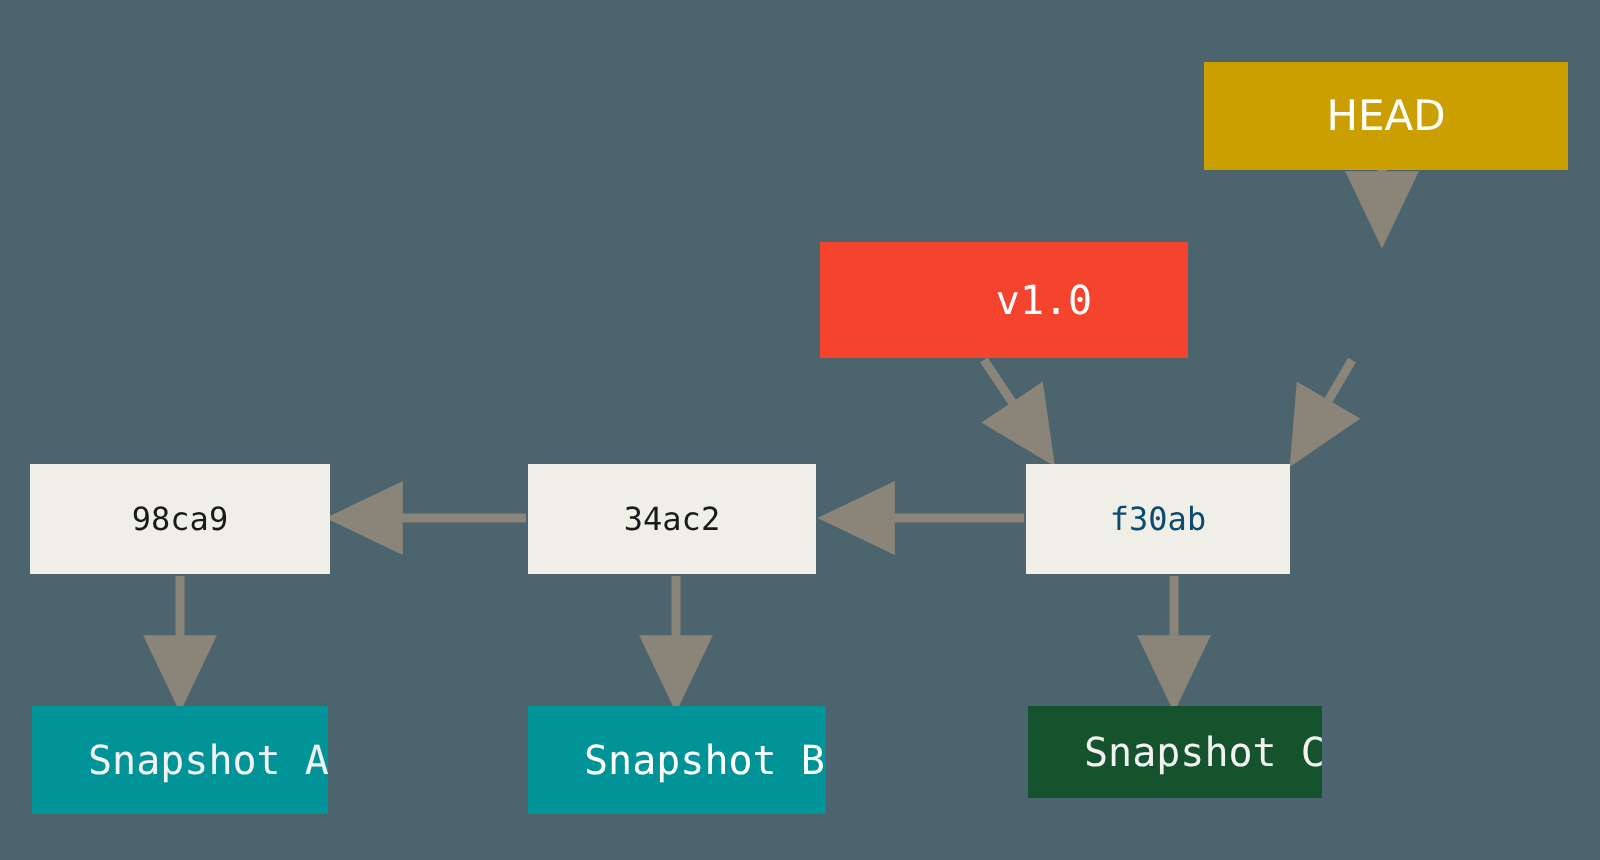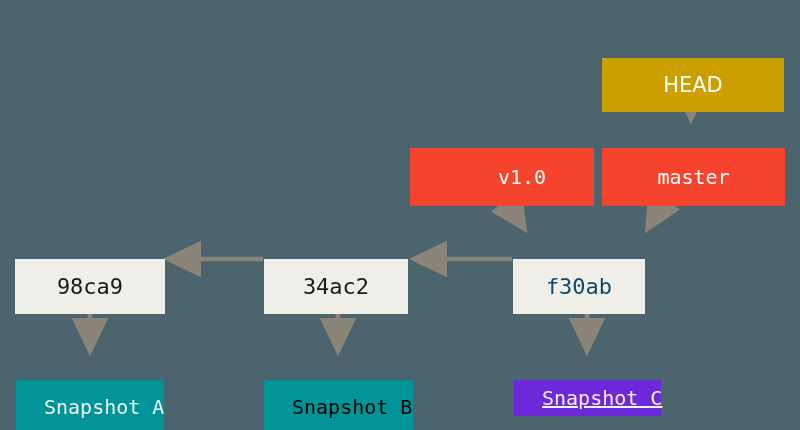--- a/index.html
+++ b/index.html
@@ -25,39 +25,38 @@
   }
   .node {
     position: absolute;
     box-sizing: border-box;
     display: flex;
     align-items: center;
     justify-content: center;
     text-align: center;
     line-height: 1;
     white-space: pre;
-    margin-top: 27px;
   }
   .node-head {
     background: #cc9f00;
     color: #ffffff;
     font-family: "DejaVu Sans", sans-serif;
     font-size: 21px;
   }
   .node-ref {
     background: #f4442e;
     color: #ffffff;
     font-family: "DejaVu Sans Mono", monospace;
     font-size: 20px;
   }
   .node-commit {
     background: #efeee7;
     color: #1a1a1a;
     font-family: "DejaVu Sans Mono", monospace;
-    font-size: 22px;
+    font-size: 16px;
   }
   .node-snapshot {
     background: #009499;
     color: #f2f2f2;
     font-family: "DejaVu Sans Mono", monospace;
     font-size: 20px;
     justify-content: flex-start;
     padding-left: 28px;
   }
 </style>
@@ -87,27 +86,26 @@
 
     <line x1="338" y1="288" x2="338" y2="350" stroke="#8a8578" stroke-width="4.5" marker-end="url(#arrowhead)"></line>
 
     <line x1="587" y1="288" x2="587" y2="350" stroke="#8a8578" stroke-width="4.5" marker-end="url(#arrowhead)"></line>
   </svg>
 
   <div class="node node-head" id="n-head" style="left: 602px; top: 31px; width: 182px; height: 54px; background: rgb(204, 159, 0); color: rgb(255, 255, 255);">HEAD</div>
 
   <div class="node node-ref" id="n-tag" style="left: 410px; top: 121px; width: 184px; height: 58px; background: rgb(244, 68, 46); color: rgb(255, 255, 255); padding-left: 40px;">v1.0</div>
 
-  <div class="node node-ref" id="n-master" style="left: 602px; top: 121px; width: 183px; height: 58px; background: rgb(244, 68, 46); color: rgb(255, 255, 255);">master</div>
 
   <div class="node node-commit" id="n-98ca9" style="left: 15px; top: 232px; width: 150px; height: 55px; background: rgb(239, 238, 231); color: rgb(26, 26, 26);">98ca9</div>
 
   <div class="node node-commit" id="n-34ac2" style="left: 264px; top: 232px; width: 144px; height: 55px; background: rgb(239, 238, 231); color: rgb(26, 26, 26);">34ac2</div>
 
   <div class="node node-commit" id="n-f30ab" style="left: 513px; top: 232px; width: 132px; height: 55px; background: rgb(239, 238, 231); color: #0c4a6e;">f30ab</div>
 
   <div class="node node-snapshot" id="n-snap-a" style="left: 16px; top: 353px; width: 148px; height: 54px; background: rgb(0, 148, 153); color: rgb(242, 242, 242);">Snapshot A</div>
 
-  <div class="node node-snapshot" id="n-snap-b" style="left: 264px; top: 353px; width: 149px; height: 54px; background: rgb(0, 148, 153); color: #000000;">Snapshot B</div>
+  <div class="node node-snapshot" id="n-snap-b" style="left: 264px; top: 353px; width: 149px; height: 54px; background: rgb(0, 148, 153); color: #ffffff;">Snapshot B</div>
 
-  <div class="node node-snapshot" id="n-snap-c" style="left: 514px; top: 353px; width: 147px; height: 36px; background: #6d28d9; color: rgb(242, 242, 242); text-decoration: underline;">Snapshot C</div>
+  <div class="node node-snapshot" id="n-snap-c" style="left: 514px; top: 353px; width: 147px; height: 46px; background: #14532d; color: rgb(242, 242, 242);">Snapshot C</div>
 
 </div>
 
 </body></html>

